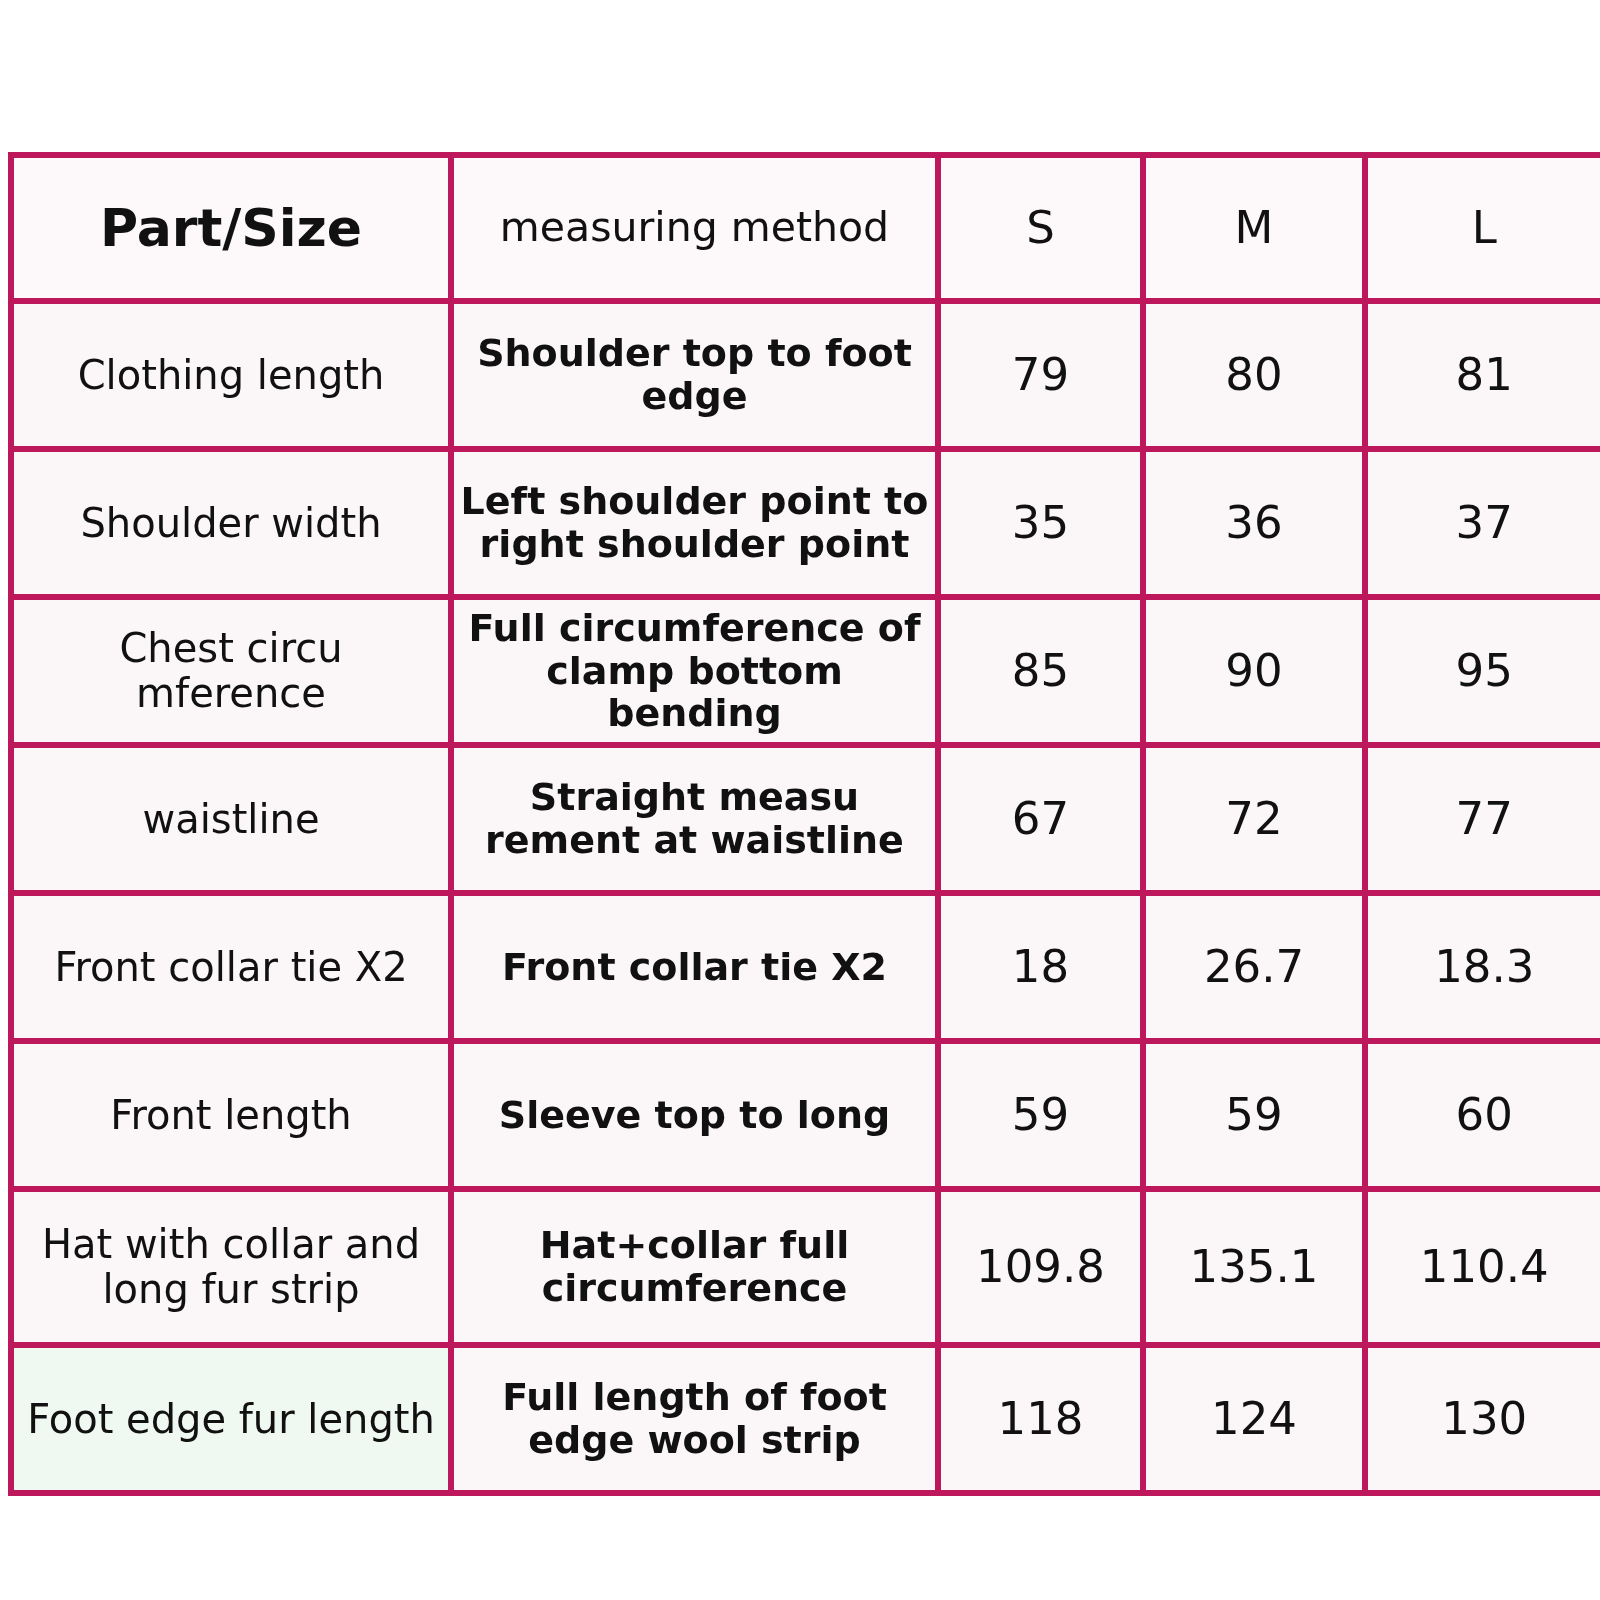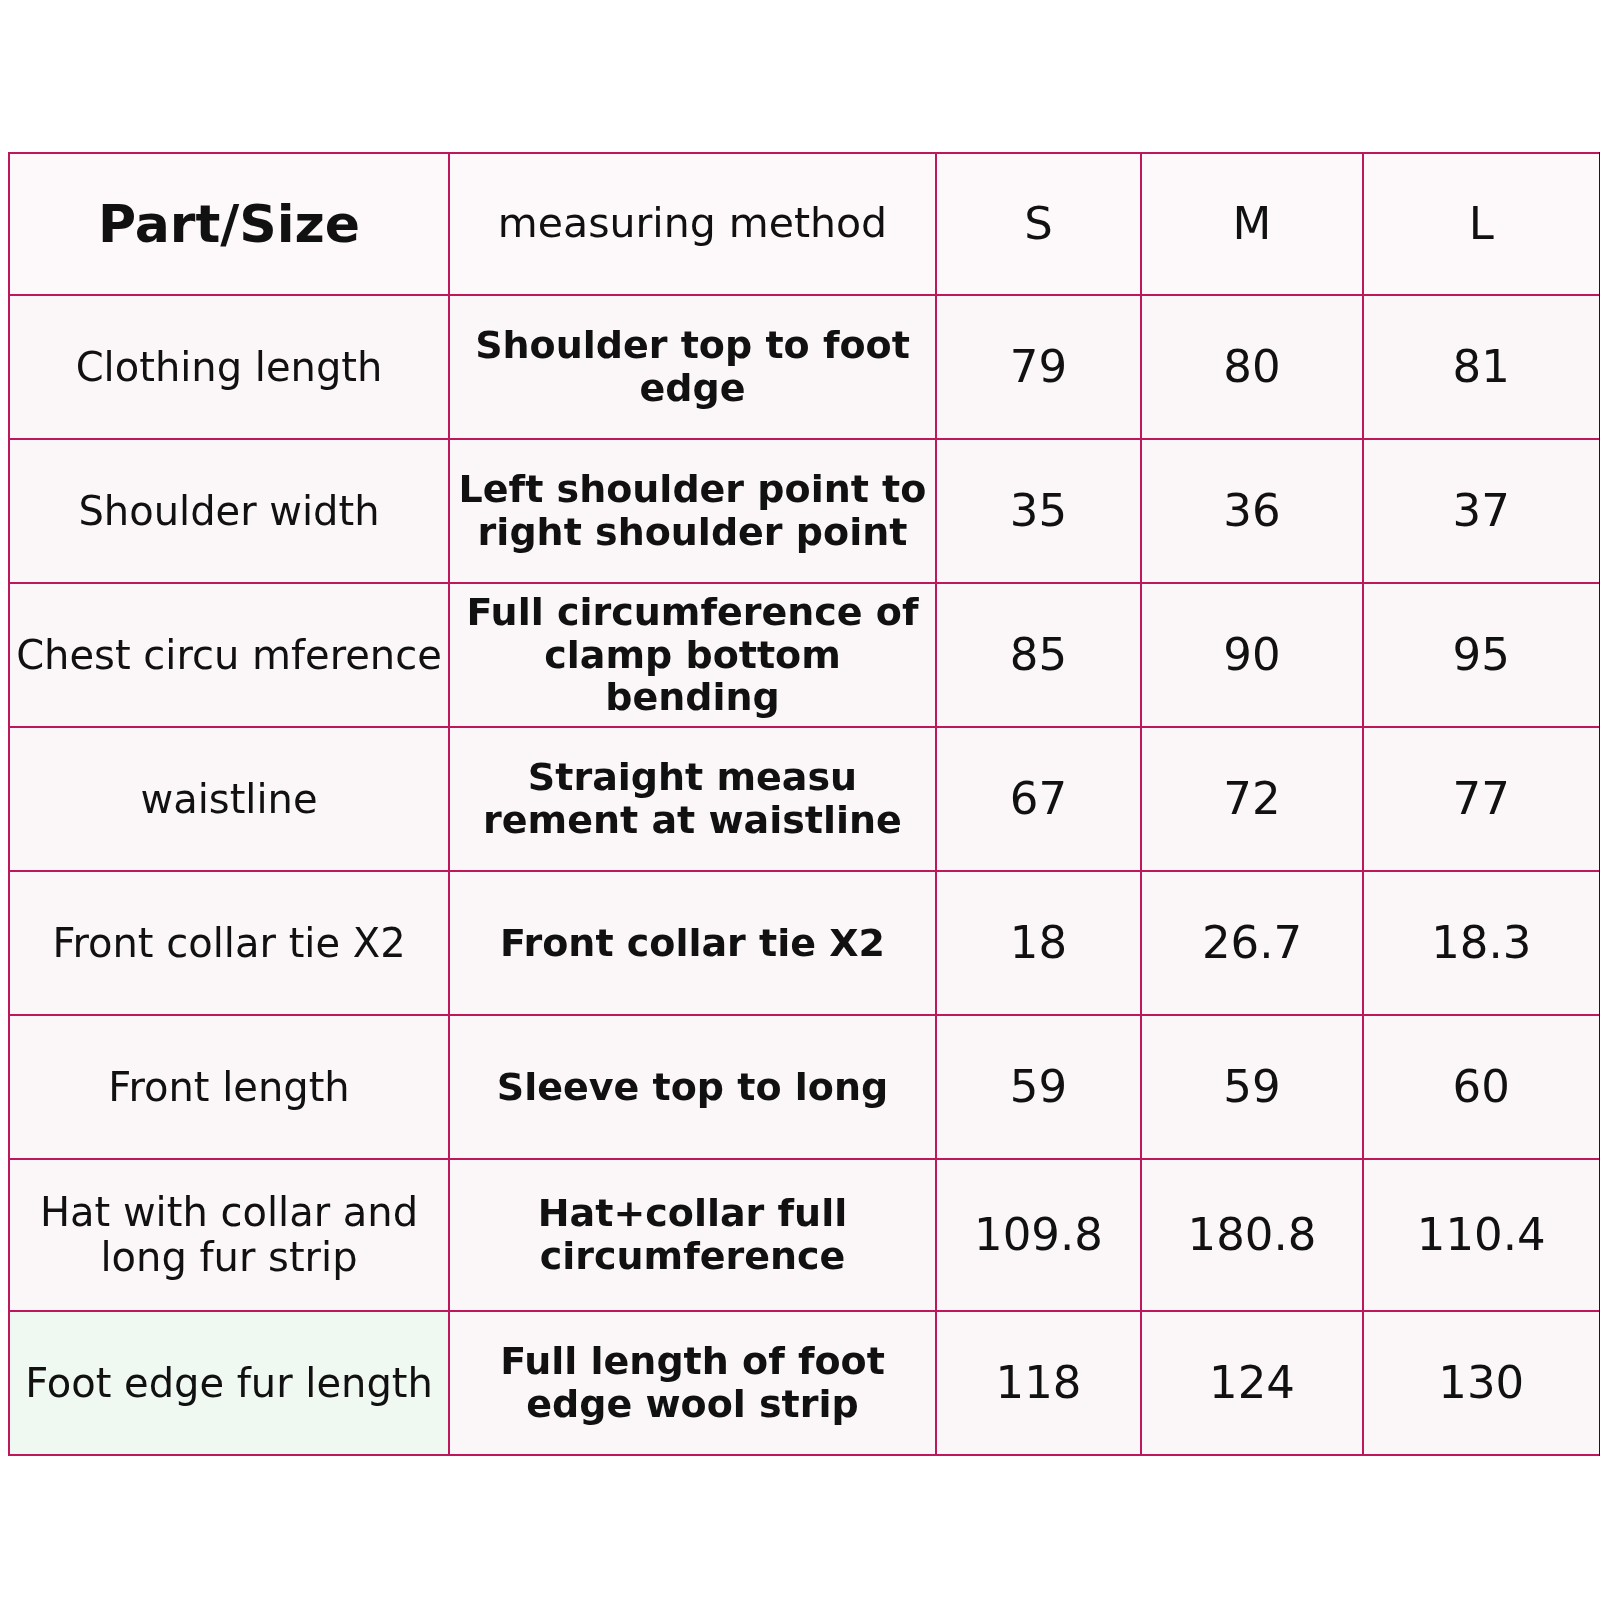--- a/index.html
+++ b/index.html
@@ -28,21 +28,21 @@
     width: 1592px;
     border-collapse: collapse;
     table-layout: fixed;
   }
   .size-table col.c-part { width: 440px; }
   .size-table col.c-method { width: 487px; }
   .size-table col.c-s { width: 205px; }
   .size-table col.c-m { width: 222px; }
   .size-table col.c-l { width: 238px; }
   .size-table td, .size-table th {
-    border: 2px solid #be185d;
+    border: 6px solid #be185d;
     padding: 0 6px;
     text-align: center;
     vertical-align: middle;
     background: #fbf7f8;
     line-height: 1.12;
   }
   
   .size-table tr > *:last-child {
     border-right: 5px solid #1a1a1a;
   }
@@ -153,21 +153,21 @@
         <td class="cell-method">Sleeve top to long</td>
         <td class="cell-val">59</td>
         <td class="cell-val">59</td>
         <td class="cell-val">60</td>
       </tr>
 
       <tr class="row row-tall">
         <td class="cell-part">Hat with collar and long fur strip</td>
         <td class="cell-method">Hat+collar full circumference</td>
         <td class="cell-val">109.8</td>
-        <td class="cell-val">180.8</td>
+        <td class="cell-val">135.1</td>
         <td class="cell-val">110.4</td>
       </tr>
 
       <tr class="row">
         <td class="cell-part tint-green">Foot edge fur length</td>
         <td class="cell-method">Full length of foot edge wool strip</td>
         <td class="cell-val">118</td>
         <td class="cell-val">124</td>
         <td class="cell-val">130</td>
       </tr>

